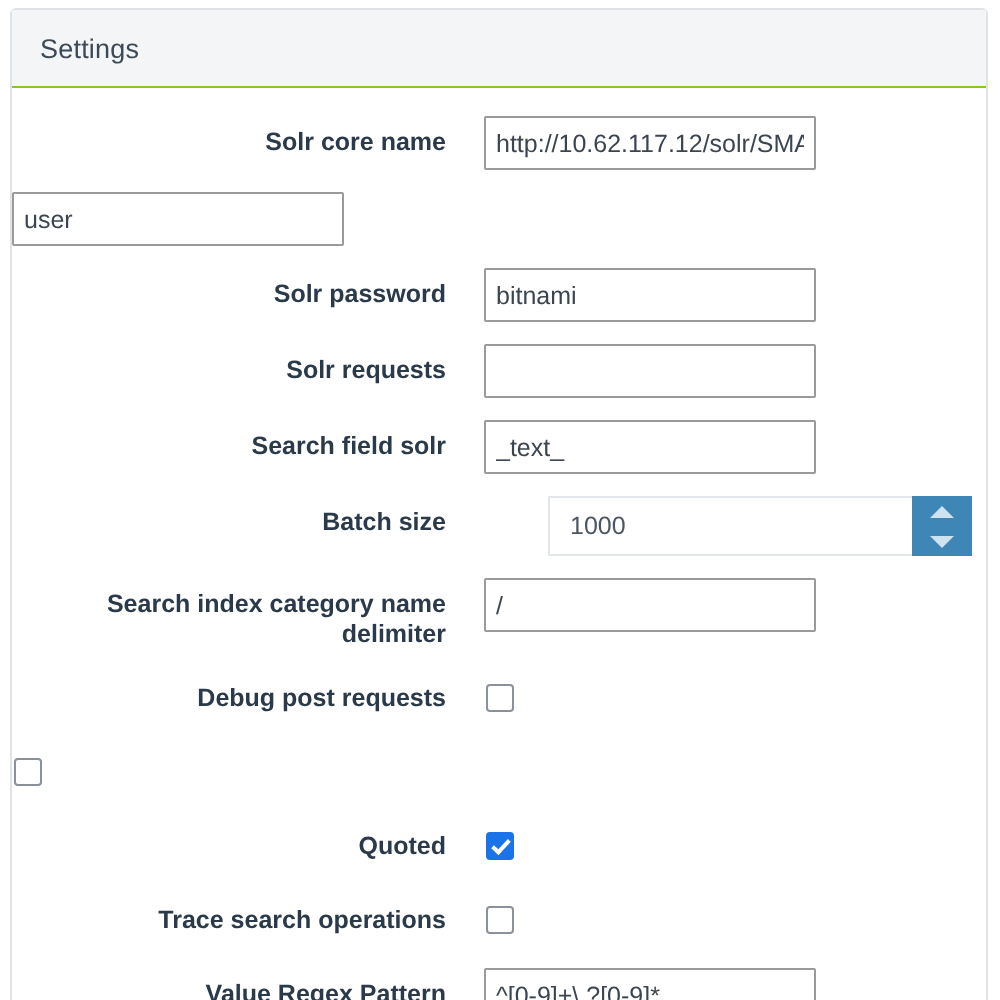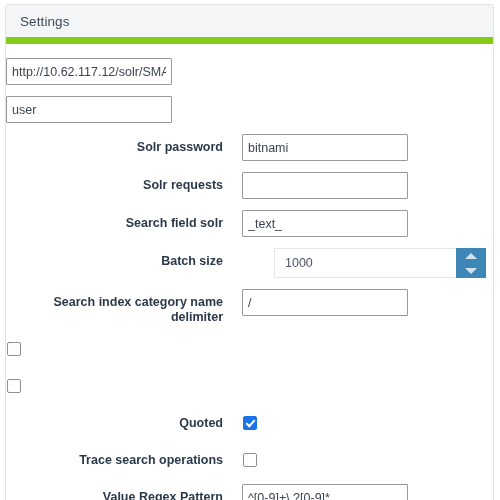--- a/index.html
+++ b/index.html
@@ -23,21 +23,21 @@
     width: 489px;
     background: #ffffff;
     border: 1px solid #dfe3e8;
     border-radius: 3px;
     box-sizing: border-box;
   }
 
   .panel-heading {
     height: 39px;
     background: #f4f5f6;
-    border-bottom: 7px solid #84cc16;
+    border-bottom: 1px solid #84cc16;
     display: flex;
     align-items: center;
     padding-left: 14px;
     box-sizing: border-box;
   }
   .panel-title {
     font-size: 13.5px;
     font-weight: 400;
     color: #3c4a57;
     letter-spacing: .1px;
@@ -169,20 +169,21 @@
 </style>
 </head>
 <body>
 
 <div class="panel">
   <div class="panel-heading">
     <span class="panel-title">Settings</span>
   </div>
   <div class="panel-body" id="form-body">
       <div class="form-row">
+        <div class="form-label">Solr core name</div>
         <div class="form-control-wrap">
           <input type="text" class="txt" value="http://10.62.117.12/solr/SMARTSEARCH" style="">
         </div>
       </div>
       <div class="form-row">
         <div class="form-control-wrap">
           <input type="text" class="txt" value="user" style="">
         </div>
       </div>
       <div class="form-row">
@@ -219,20 +220,21 @@
           </div>
         </div>
       </div>
       <div class="form-row">
         <div class="form-label">Search index category name delimiter</div>
         <div class="form-control-wrap">
           <input type="text" class="txt" value="/" style="">
         </div>
       </div>
       <div class="form-row">
+        <div class="form-label">Debug post requests</div>
         <div class="form-control-wrap">
           <input type="checkbox" class="chk" style="">
         </div>
       </div>
       <div class="form-row">
         <div class="form-control-wrap">
           <input type="checkbox" class="chk" style="">
         </div>
       </div>
       <div class="form-row">

